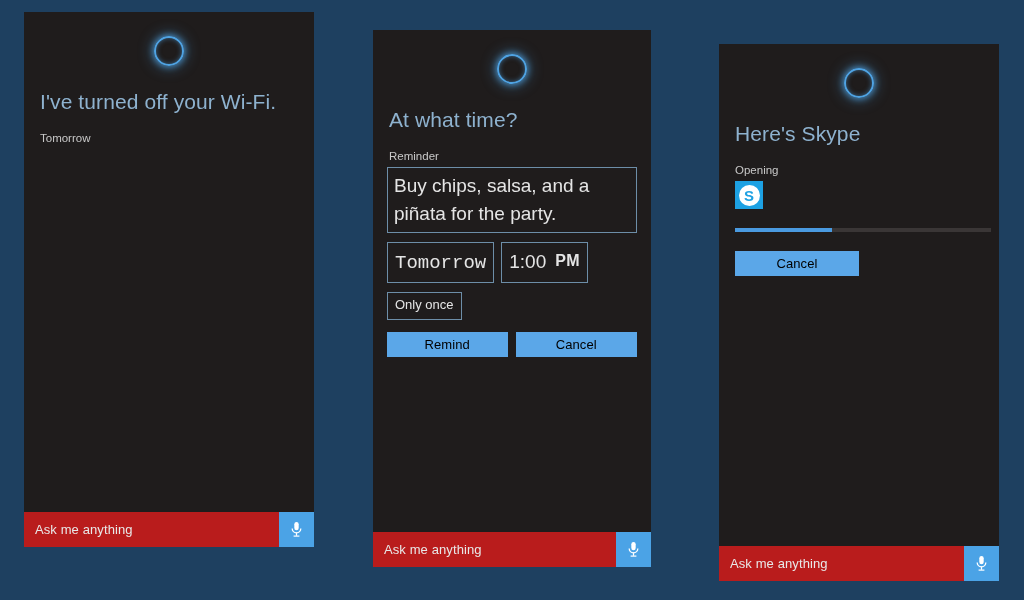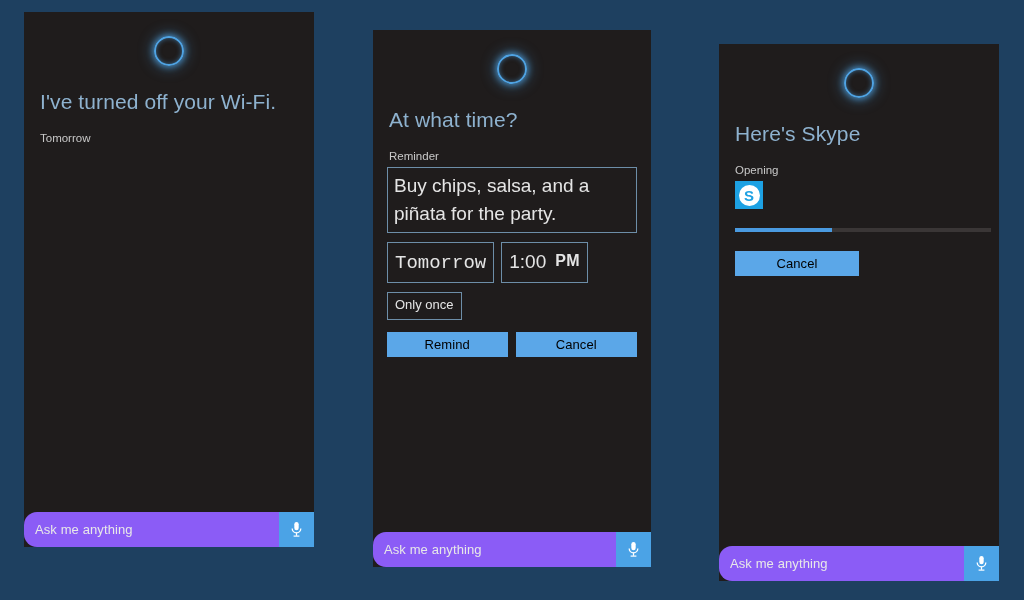--- a/index.html
+++ b/index.html
@@ -214,22 +214,21 @@
     width: 124px;
     margin: 19px 0 0 2px;
   }
 
   
   .searchbar {
     flex: 0 0 auto;
     height: 35px;
     display: flex;
     align-items: stretch;
-    background: #8b5cf6;
-    border-radius: 13px;
+    background: #b91c1c;
   }
 
   .search-input {
     flex: 1 1 auto;
     display: flex;
     align-items: center;
     padding-left: 11px;
     color: #e8e8e8;
     font-size: 13px;
     font-family: "Liberation Sans", sans-serif;

